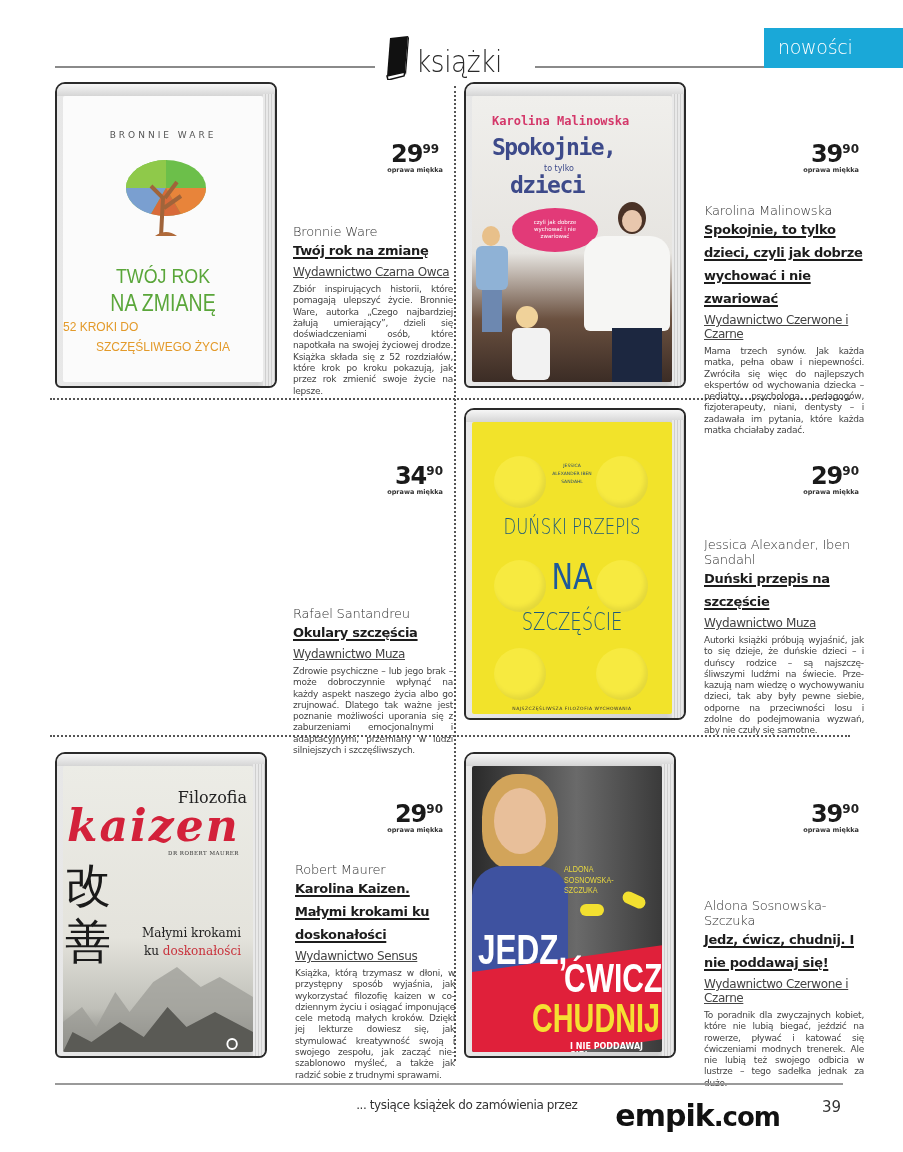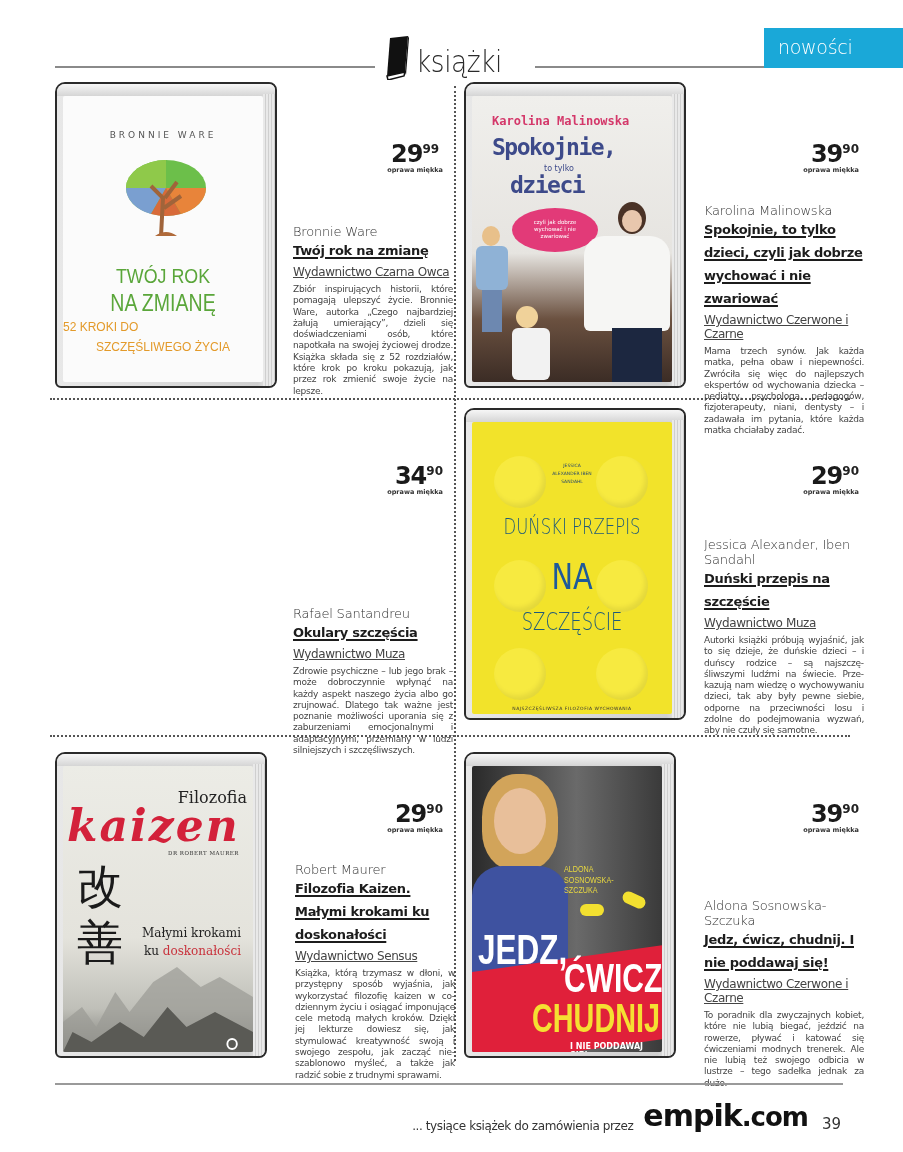--- a/index.html
+++ b/index.html
@@ -36,21 +36,21 @@
   .price .bind { display: block; font-size: 6.5px; font-weight: bold; color: #333; margin-top: -2px; }
 
   .info { position: absolute; left: 240px; width: 160px; }
   .info .author { font-size: 13px; color: #333; font-weight: 300; line-height: 15px; letter-spacing: -0.2px; }
   .info .title { font-size: 13px; font-weight: bold; color: #1c1c1c; line-height: 23px; text-decoration: underline; text-decoration-thickness: 2px; text-underline-offset: 2px; letter-spacing: -0.3px; }
   .info .publisher { font-size: 12px; color: #444; text-decoration: underline; margin-top: 3px; letter-spacing: -0.4px; }
   .info .desc { font-size: 9px; color: #444; line-height: 11.3px; margin-top: 5px; text-align: justify; hyphens: manual; letter-spacing: -0.25px; }
 
   
   .ftr-line { position: absolute; left: 55px; top: 1083px; width: 788px; height: 2px; background: #9a9a9a; }
-  .footer { position: absolute; right: 62px; top: 1098px; display: flex; align-items: flex-end; }
+  .footer { position: absolute; right: 62px; top: 1098px; display: flex; align-items: flex-start; gap: 28px; }
   .footer .tag { font-size: 12px; color: #333; letter-spacing: -0.4px; margin-right: 10px; }
   .footer .logo { font-size: 30px; font-weight: bold; color: #111; letter-spacing: -1px; }
   .footer .logo .dom { font-size: 26px; }
   .footer .page { font-size: 15px; color: #333; margin-left: 14px; }
 
   
   .c-bronnie .face { background: #fbfbfb; }
   .c-karolina .face { background: linear-gradient(180deg,#f0efec 0%,#e6e4e0 55%,#6b5140 78%,#3b2c25 100%); }
   .c-rafael .face { background: #ffffff; }
   .c-dunski .face { background: #f2e32a; }
@@ -188,40 +188,40 @@
 </div>
 
 <div class="product" style="left:55px; top:752px;">
   <div class="book c-kaizen" style="width:212px; height:306px;">
     <div class="top-edge"></div>
       <div class="right-edge"></div>
     <div class="face">
       <div style="position:absolute;top:22px;right:6px;font-size:16px;color:#222;font-family:'DejaVu Serif',serif;text-align:right;">Filozofia</div>
       <div style="position:absolute;top:34px;left:4px;font-size:44px;color:#d3213a;font-family:'DejaVu Serif',serif;font-style:italic;font-weight:bold;letter-spacing:2px;">kaizen</div>
       <div style="position:absolute;top:84px;right:14px;font-size:5.5px;color:#333;font-family:'DejaVu Serif',serif;letter-spacing:0.5px;">DR ROBERT MAURER</div>
-      <div style="position:absolute;top:92px;left:14px;width:56px;font-size:46px;line-height:56px;color:#1a1a1a;font-family:Liberation Sans, sans-serif;">改善</div>
+      <div style="position:absolute;top:92px;left:2px;width:56px;font-size:46px;line-height:56px;color:#1a1a1a;font-family:Liberation Serif, serif;">改善</div>
       <div style="position:absolute;top:160px;right:12px;font-size:12px;color:#222;font-family:'DejaVu Serif',serif;">Małymi krokami</div>
       <div style="position:absolute;top:178px;right:12px;font-size:12px;font-family:'DejaVu Serif',serif;">
         <span style="color:#222;text-align:right;">ku</span>
         <span style="color:#c8323c;">doskonałości</span>
       </div>
       <svg viewBox="0 0 200 100" style="position:absolute;left:0;bottom:0;width:100%;height:100px;" preserveAspectRatio="none">
         <path d="M0 100 L0 70 L20 55 L35 75 L55 40 L70 60 L95 30 L120 15 L145 35 L165 25 L200 45 L200 100 Z" fill="#9a9a94" opacity="0.7"></path>
         <path d="M0 100 L10 80 L30 90 L60 70 L85 85 L110 55 L130 75 L160 60 L200 80 L200 100 Z" fill="#5a5a55"></path>
         <circle cx="178" cy="92" r="5" fill="none" stroke="#fff" stroke-width="2"></circle>
       </svg>
     </div>
   </div>
   <div class="price" style="right:17px; top:48px;">
     <span class="main">29</span><span class="cents">90</span>
     <span class="bind">oprawa miękka</span>
   </div>
   <div class="info" style="left:240px; top:110px;">
     <div class="author">Robert Maurer</div>
-    <div class="title">Filozofia Kaizen. Małymi krokami ku doskonałości</div>
+    <div class="title">Karolina Kaizen. Małymi krokami ku doskonałości</div>
     <div class="publisher">Wydawnictwo Sensus</div>
     <div class="desc">Książka, którą trzymasz w dłoni, w przystępny sposób wyjaśnia, jak wykorzystać filozofię kaizen w co­dziennym życiu i osiągać imponu­jące cele metodą małych kroków. Dzięki jej lekturze dowiesz się, jak stymulować kreatywność swoją i swojego zespołu, jak zacząć nie­szablonowo myśleć, a także jak radzić sobie z trudnymi sprawami.</div>
   </div>
 </div>
 
 <div class="product" style="left:464px; top:752px;">
   <div class="book c-jedz" style="width:212px; height:306px;">
     <div class="top-edge"></div>
       <div class="right-edge"></div>
     <div class="face">

